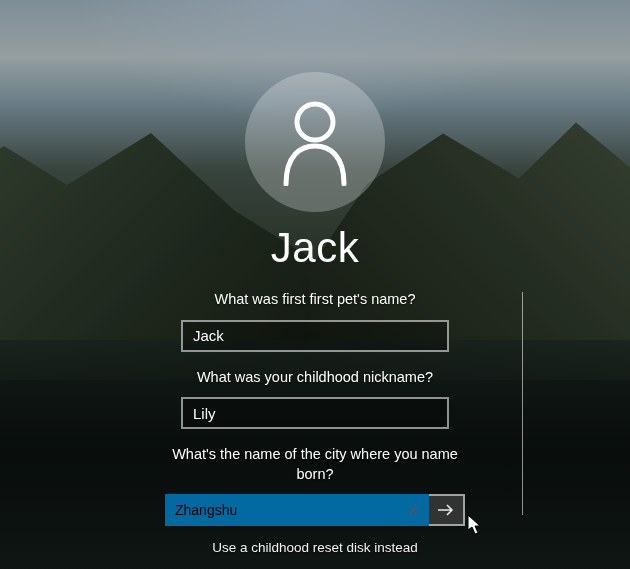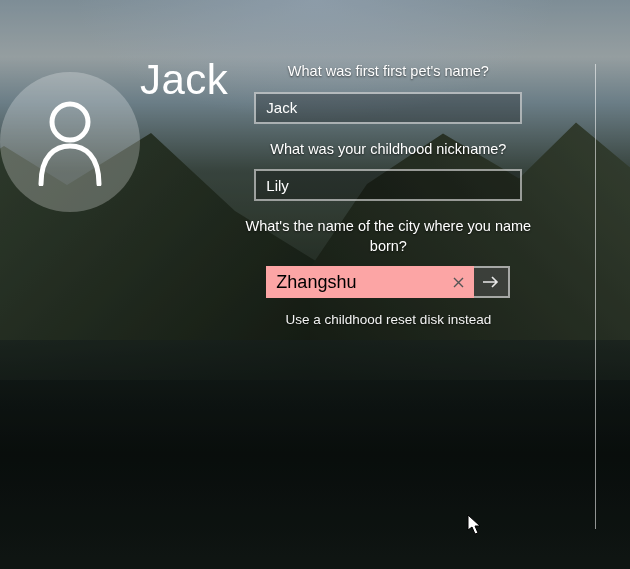--- a/index.html
+++ b/index.html
@@ -36,21 +36,22 @@
   }
   .dim {
     position:absolute; inset:0;
     background: rgba(0,0,0,0.25);
   }
 
   .stage {
     position: absolute;
     inset: 0;
     display: flex;
-    flex-direction: row;
+    flex-direction: column;
+    align-items: center;
     color: #fff;
     margin-top: 44px;
   }
 
   .avatar {
     margin-top: 28px;
     width: 140px; height: 140px;
     border-radius: 50%;
     background: rgba(255,255,255,0.25);
     display:flex; align-items:center; justify-content:center;
@@ -102,26 +103,26 @@
     margin-bottom: 16px;
     font-family: inherit;
   }
 
   .active-row {
     display:flex;
     align-items:stretch;
     margin-bottom: 14px;
   }
   .answer-active {
-    width: 208px;
+    width: 264px;
     height: 32px;
-    background: #fca5a5;
+    background: #0369a1;
     color: #000;
     border: none;
-    font-size: 18px;
+    font-size: 14px;
     padding: 0 28px 0 10px;
     outline: none;
     font-family: inherit;
   }
   .active-wrap { position:relative; }
   .clear-x {
     position:absolute;
     right:6px; top:0; bottom:0;
     width:20px;
     display:flex; align-items:center; justify-content:center;

